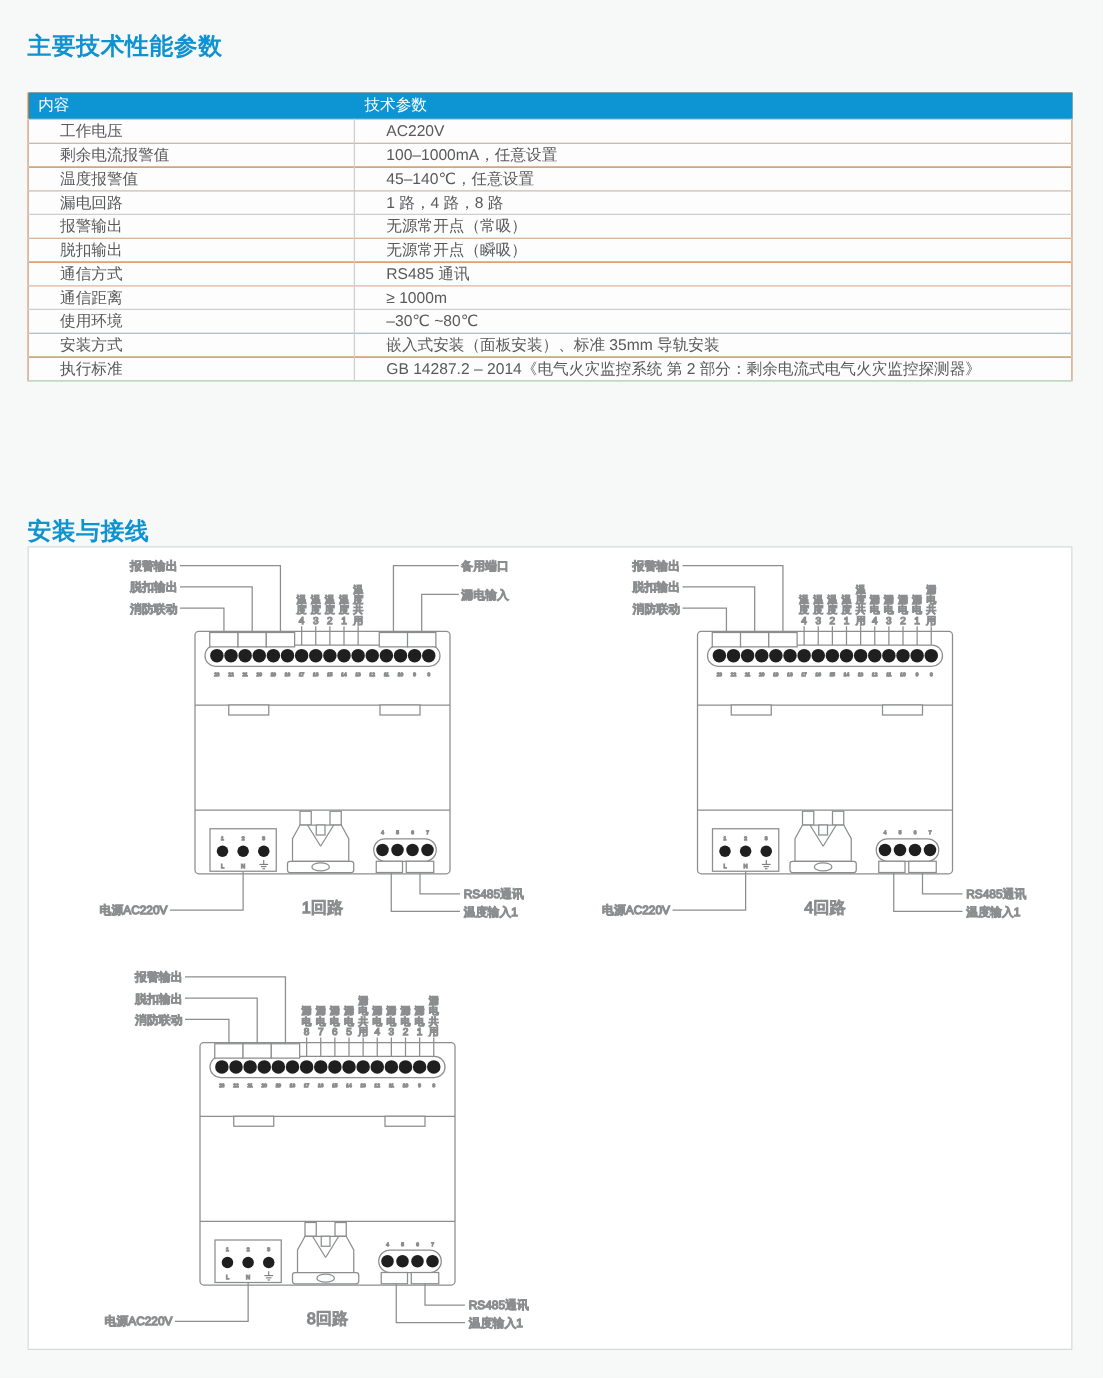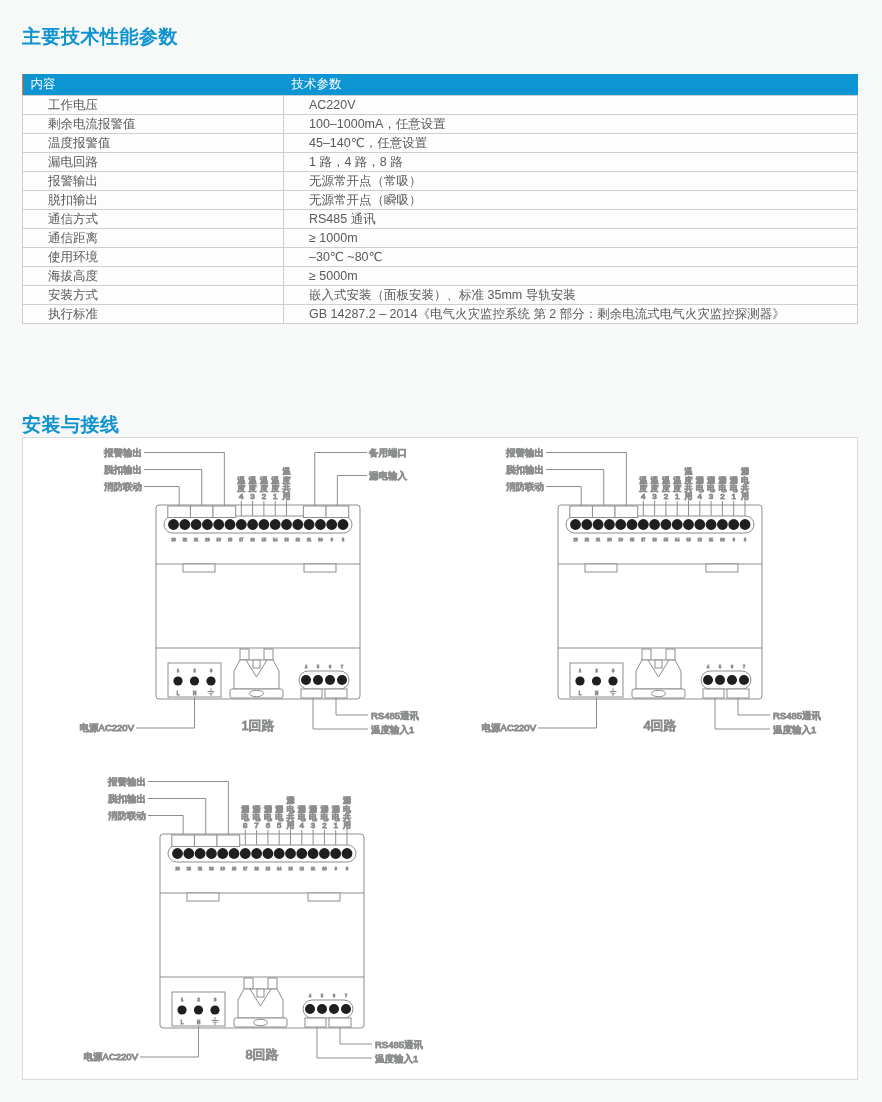--- a/index.html
+++ b/index.html
@@ -66,24 +66,20 @@
           <td>通信方式</td>
           <td>RS485 通讯</td>
         </tr>
         <tr>
           <td>通信距离</td>
           <td>≥ 1000m</td>
         </tr>
         <tr>
           <td>使用环境</td>
           <td>–30℃ ~80℃</td>
-        </tr>
-        <tr>
-          <td>海拔高度</td>
-          <td>≥ 5000m</td>
         </tr>
         <tr>
           <td>安装方式</td>
           <td>嵌入式安装（面板安装）、标准 35mm 导轨安装</td>
         </tr>
         <tr>
           <td>执行标准</td>
           <td>GB 14287.2 – 2014《电气火灾监控系统 第 2 部分：剩余电流式电气火灾监控探测器》</td>
         </tr>
       </tbody>

